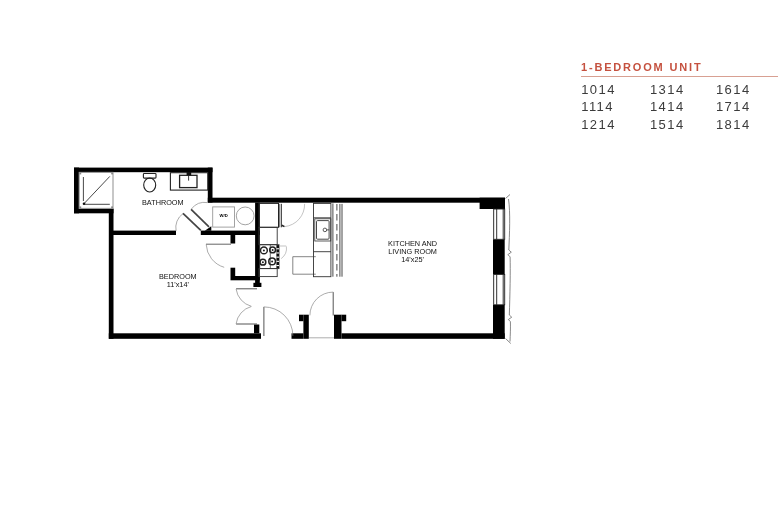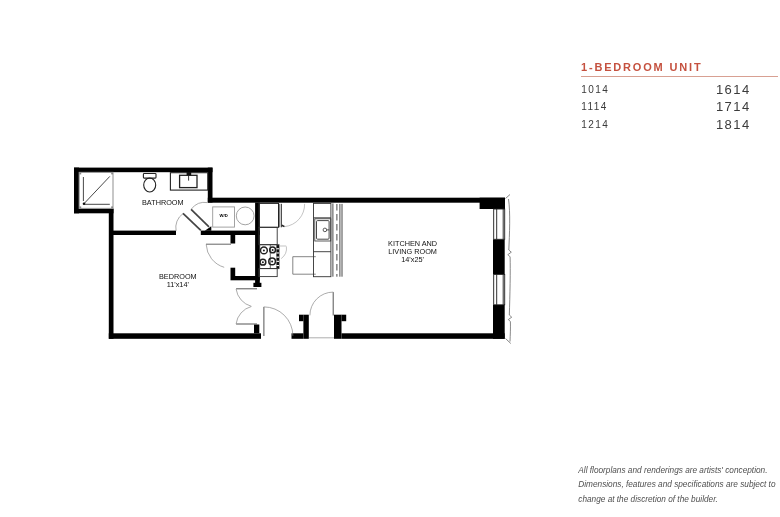--- a/index.html
+++ b/index.html
@@ -224,20 +224,20 @@
 
   <text x="412.6" y="245.8" font-size="7.3" fill="#111" text-anchor="middle" font-family="Liberation Sans, sans-serif">KITCHEN AND</text>
   <text x="412.6" y="253.8" font-size="7.3" fill="#111" text-anchor="middle" font-family="Liberation Sans, sans-serif">LIVING ROOM</text>
   <text x="412.6" y="261.5" font-size="7.3" fill="#111" text-anchor="middle" font-family="Liberation Sans, sans-serif">14'x25'</text>
 </svg>
 
 <div class="abs" style="left:581px;top:62.1px;font-size:11px;font-weight:bold;color:#c5513f;letter-spacing:1.82px;line-height:1;white-space:nowrap;text-align:center;">1-BEDROOM UNIT</div>
 
 <div class="abs" style="left:581px;top:76px;width:196.7px;height:1.3px;background:#d8a092;"></div>
 
-<div class="abs" style="left:581.2px;top:80.9px;font-size:10px;color:#3b3b3b;letter-spacing:1.45px;line-height:17.45px;white-space:nowrap;">1014<br>1114<br>1214</div>
-
+<div class="abs" style="left:581.2px;top:80.9px;font-size:13px;color:#3b3b3b;letter-spacing:1.45px;line-height:17.45px;white-space:nowrap;">1014<br>1114<br>1214</div>
+
+<div class="abs" style="left:649.9px;top:80.9px;font-size:13px;color:#3b3b3b;letter-spacing:1.45px;line-height:17.45px;white-space:nowrap;">1314<br>1414<br>1514</div>
 
 <div class="abs" style="left:715.9px;top:80.9px;font-size:13px;color:#3b3b3b;letter-spacing:1.45px;line-height:17.45px;white-space:nowrap;">1614<br>1714<br>1814</div>
 
-<div class="abs" style="left:578.3px;top:463.6px;font-size:8.25px;font-style:italic;color:#4f4f4f;line-height:14.8px;white-space:nowrap;">All floorplans and renderings are artists' conception.<br>Dimensions, features and specifications are subject to<br>change at the discretion of the builder.</div>
 
 </div>
 
 </body></html>

